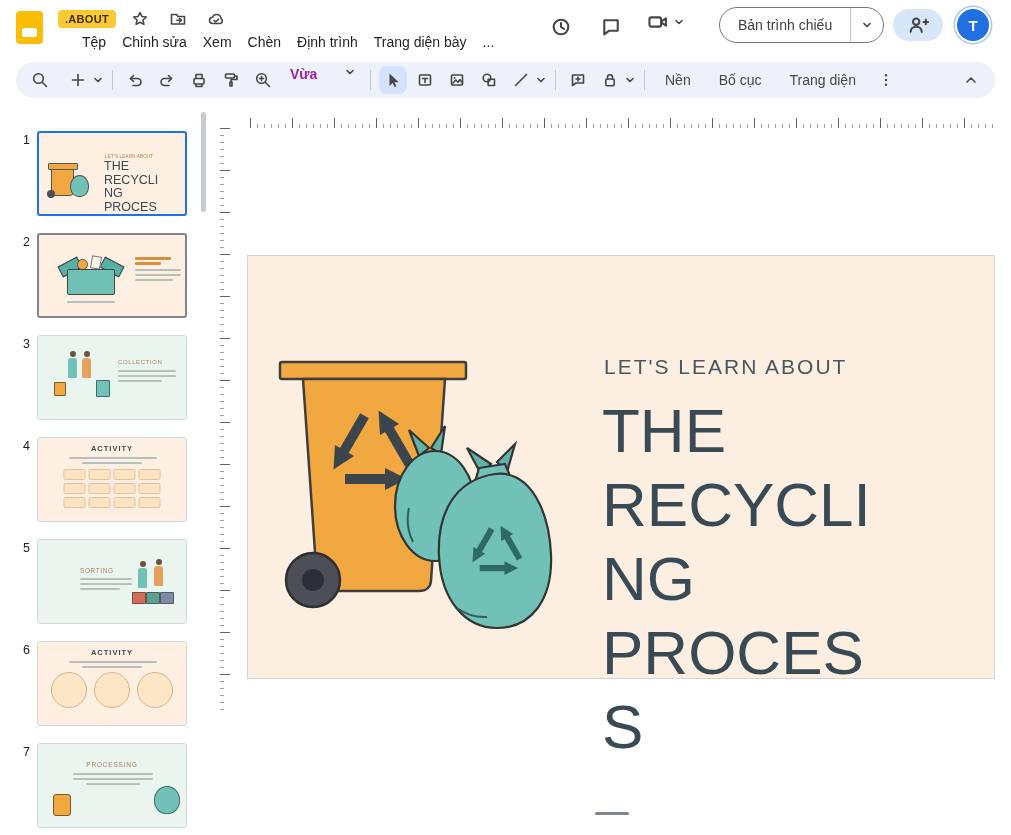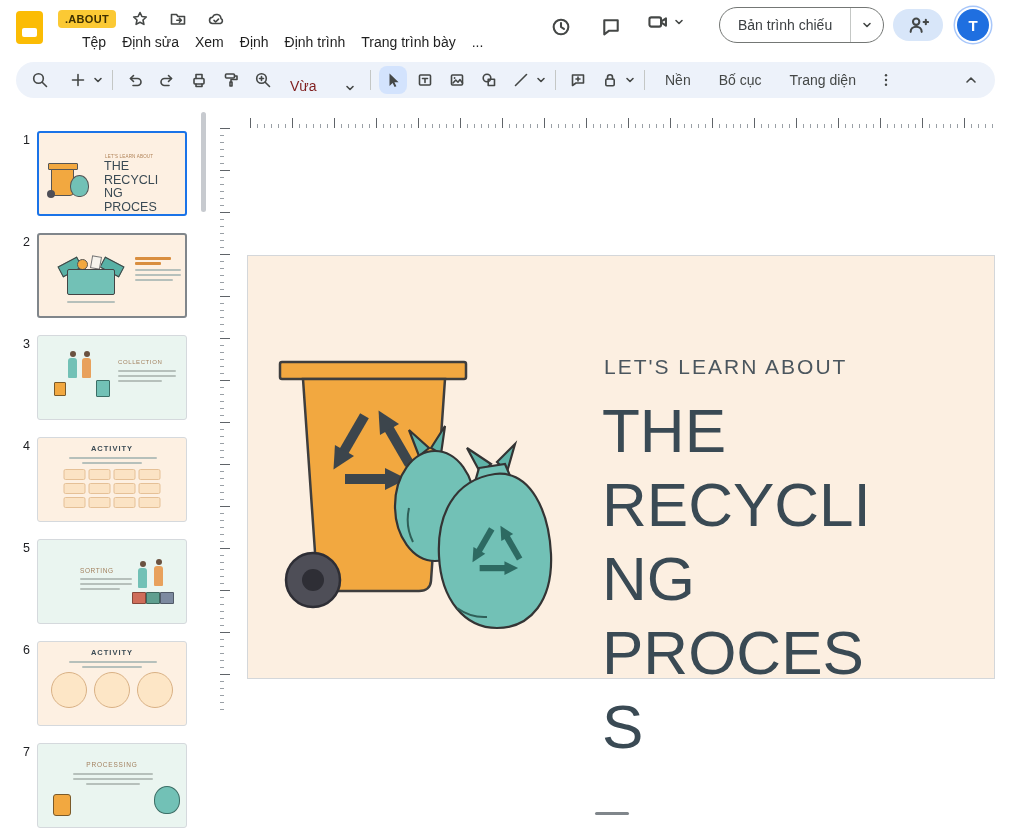--- a/index.html
+++ b/index.html
@@ -30,22 +30,22 @@
   .avatar{position:absolute;left:957px;top:9px;width:32px;height:32px;border-radius:50%;background:#1f6fe0;
           color:#fff;font-size:15px;font-weight:bold;display:flex;align-items:center;justify-content:center;
           box-shadow:0 0 0 2px #fff,0 0 0 3.5px #a8c7fa;}
 
   
   .toolbar{position:absolute;left:16px;top:62px;width:979px;height:36px;background:#edf2fa;border-radius:18px;
            display:flex;align-items:center;gap:4px;padding:0 10px;box-sizing:border-box;}
   .sep{width:1px;height:20px;background:#c4c7c5;margin:0 4px;flex:0 0 auto;}
   .tool-active{background:#d3e3fd;border-radius:8px;}
   .chev{flex:0 0 auto;margin-left:-4px;}
-  .zoomsel{display:flex;align-items:flex-end;justify-content:space-between;width:66px;height:28px;
-           padding:0 6px 0 9px;border-radius:4px;font-size:14px;color:#7f1d1d;flex:0 0 auto;}
+  .zoomsel{display:flex;align-items:flex-start;justify-content:space-between;width:66px;height:28px;
+           padding:0 6px 0 9px;border-radius:4px;font-size:14px;color:#a21caf;flex:0 0 auto;font-weight:bold;}
   .txtbtn{font-size:14px;color:#444746;padding:0 12px;height:28px;display:flex;align-items:center;
           border-radius:4px;flex:0 0 auto;white-space:nowrap;}
   .tspacer{flex:1;}
 
   
   .filmstrip{position:absolute;left:0;top:110px;width:210px;height:725px;background:#fff;}
   .trow{position:absolute;left:0;width:210px;height:85px;}
   .r1{top:21px}.r2{top:123px}.r3{top:225px}.r4{top:327px}.r5{top:429px}.r6{top:531px}.r7{top:633px}
   .tnum{position:absolute;left:12px;top:2px;width:18px;text-align:right;font-size:12.5px;color:#202124;}
   .thumb{position:absolute;left:37px;top:0;width:150px;height:85px;border-radius:3px;border:1px solid #d5d9dd;
@@ -132,25 +132,25 @@
       <span class="iconbtn">
         <svg class="ic" width="18" height="18" viewBox="0 0 18 18">
             <path d="M5.8 13.5 a3.1 3.1 0 0 1 -.3 -6.2 4.4 4.4 0 0 1 8.5 1.2 2.7 2.7 0 0 1 -.6 5 Z"></path>
             <path d="M7 10.4 l1.6 1.6 2.9 -2.9"></path>
           </svg>
       </span>
     </div>
 
     <nav class="menubar">
       <span class="menu-item">Tệp</span>
-      <span class="menu-item">Định sửa</span>
+      <span class="menu-item">Chỉnh sửa</span>
       <span class="menu-item">Xem</span>
-      <span class="menu-item">Định</span>
+      <span class="menu-item">Chèn</span>
       <span class="menu-item">Định trình</span>
-      <span class="menu-item">Trang trình bày</span>
+      <span class="menu-item">Trang diện bày</span>
       <span class="menu-item">...</span>
     </nav>
 
     <span class="iconbtn tb-act" style="left:545px;top:11px;width:32px;height:32px;">
       <svg class="ic big" width="22" height="22" viewBox="0 0 18 18">
           <circle cx="9" cy="9" r="6"></circle>
           <path d="M9 5.8 V9 l2.4 1.6"></path>
         </svg>
     </span>
     <span class="iconbtn tb-act" style="left:595px;top:11px;width:32px;height:32px;">

